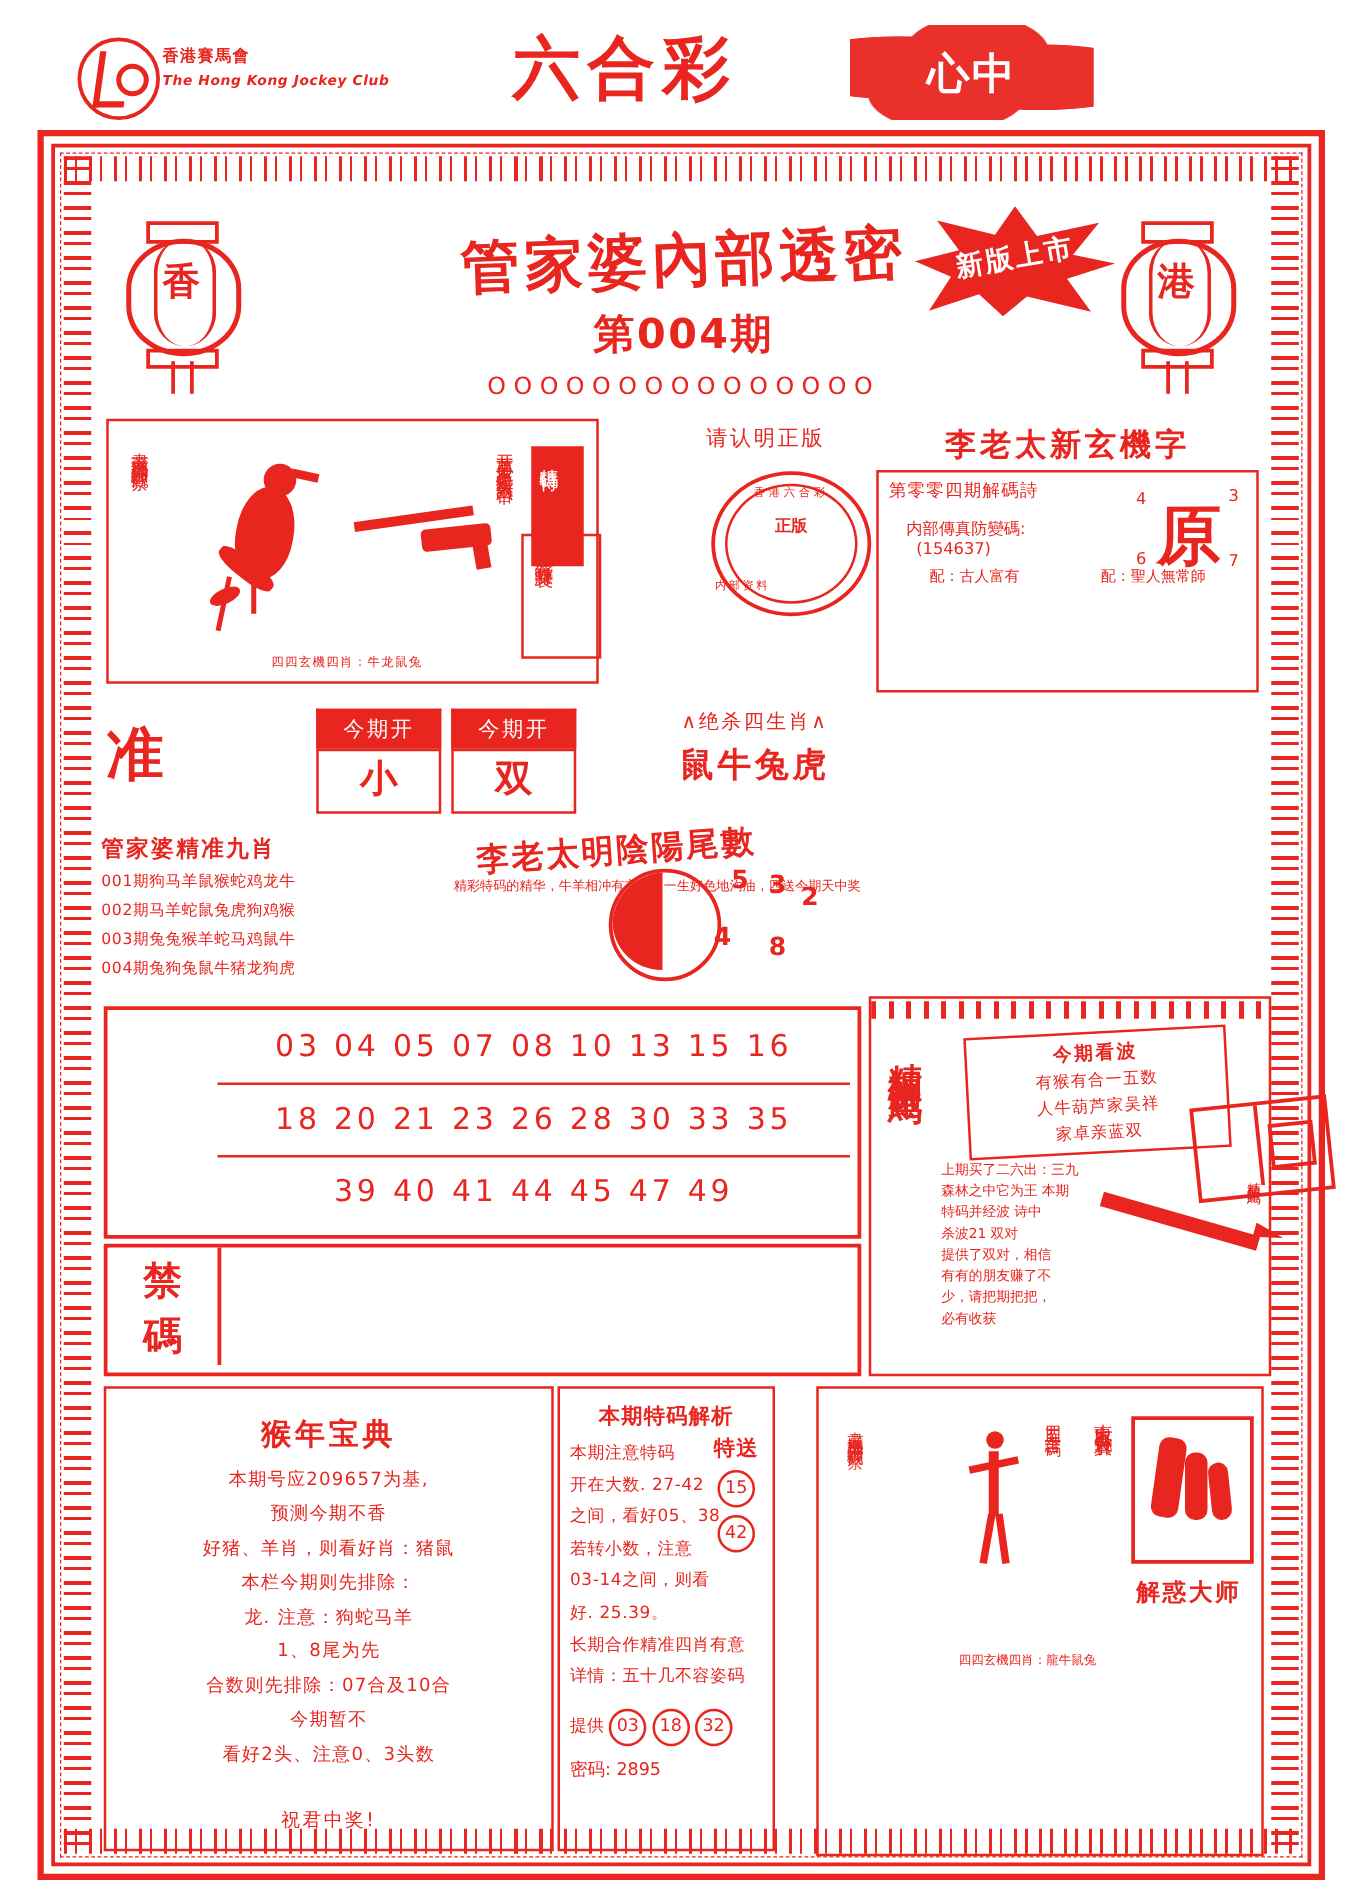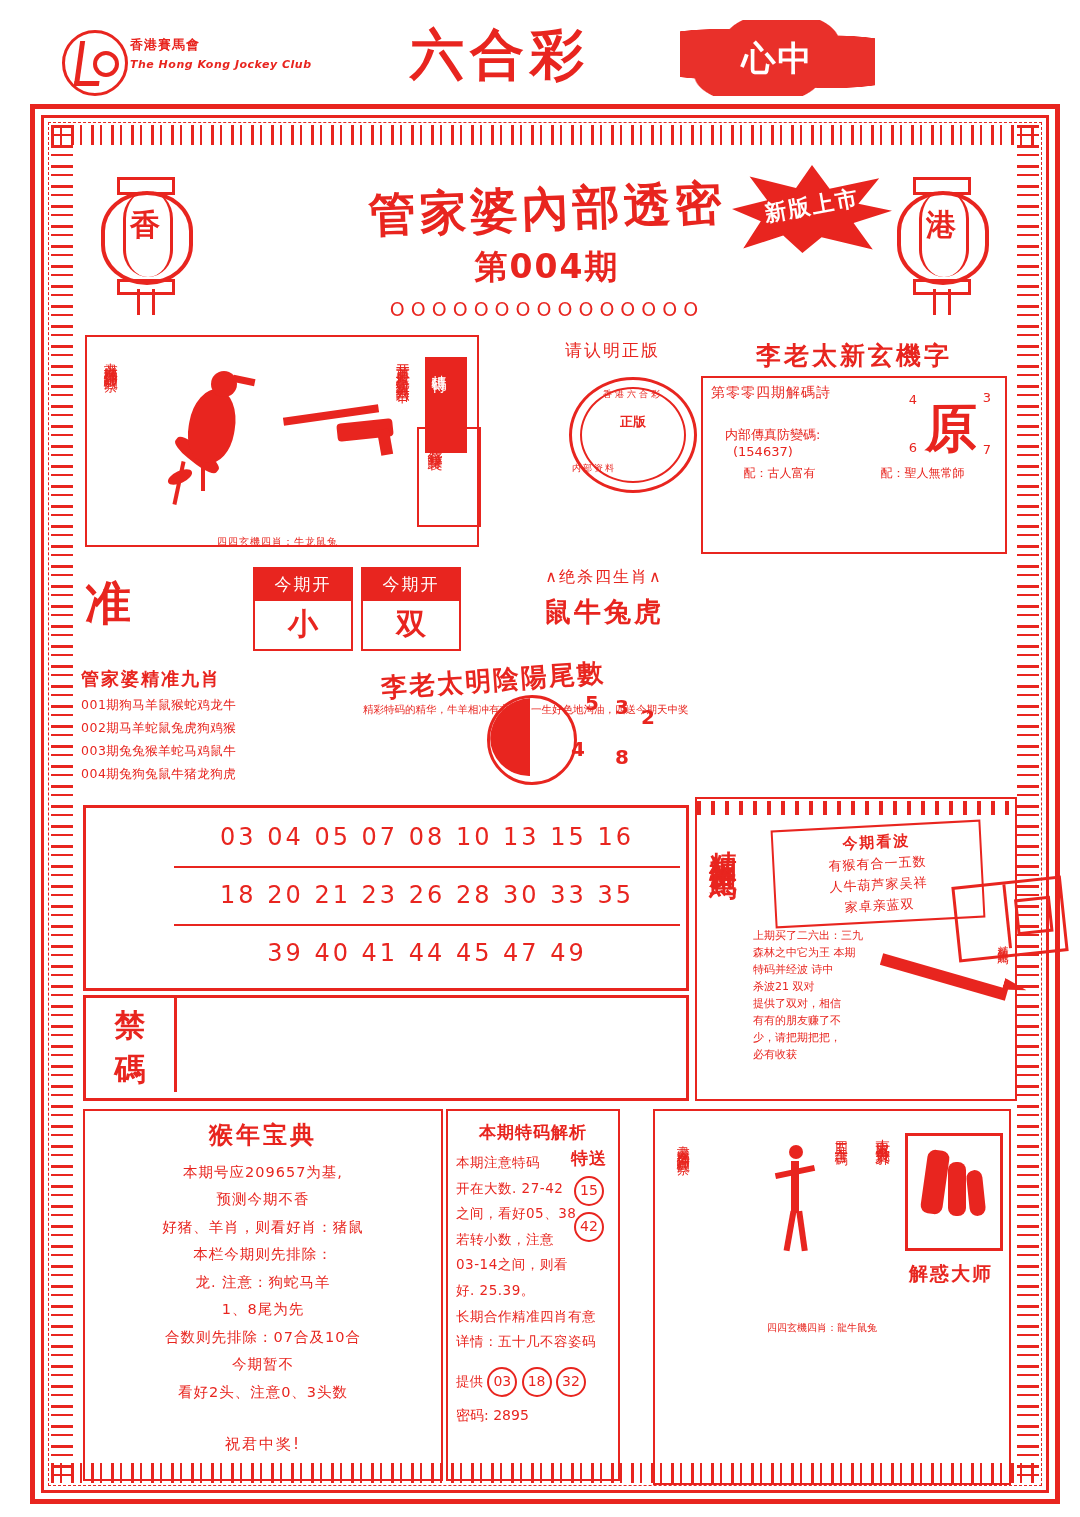--- a/index.html
+++ b/index.html
@@ -65,40 +65,40 @@
   .bird .head{position:absolute;left:44px;top:10px;width:26px;height:26px;background:#e8251f;border-radius:50%;}
   .bird .beak{position:absolute;left:66px;top:16px;width:22px;height:7px;background:#e8251f;transform:rotate(12deg);}
   .bird .tail{position:absolute;left:4px;top:86px;width:52px;height:16px;background:#e8251f;border-radius:40%;transform:rotate(38deg);}
   .bird .leg{position:absolute;left:34px;top:100px;width:4px;height:30px;background:#e8251f;}
   .bird .stem{position:absolute;left:10px;top:100px;width:4px;height:44px;background:#e8251f;transform:rotate(12deg);}
   .bird .leaf{position:absolute;left:0px;top:110px;width:26px;height:12px;background:#e8251f;border-radius:50%;transform:rotate(-25deg);}
   .gun{position:absolute;left:196px;top:52px;width:130px;height:70px;}
   .gun .b1{position:absolute;left:0;top:22px;width:96px;height:8px;background:#e8251f;transform:rotate(-8deg);}
   .gun .b2{position:absolute;left:54px;top:32px;width:56px;height:18px;background:#e8251f;border-radius:4px;transform:rotate(-6deg);}
   .gun .b3{position:absolute;left:96px;top:40px;width:12px;height:26px;background:#e8251f;transform:rotate(-10deg);}
-  .capt{position:absolute;left:130px;top:186px;font-size:10px;letter-spacing:1px;margin-top:12px;}
+  .capt{position:absolute;left:130px;top:186px;font-size:10px;letter-spacing:1px;}
   .odd{position:absolute;left:300px;top:14px;width:96px;height:190px;}
   .oddv{position:absolute;left:6px;top:2px;height:150px;}
   .oddbadge{position:absolute;left:38px;top:6px;width:42px;height:96px;background:#e8251f;color:#fff;}
   .oddbadge span{writing-mode:vertical-rl;text-orientation:upright;font-size:15px;letter-spacing:2px;display:block;padding:6px 0 0 4px;}
   .oddred{position:absolute;left:30px;top:76px;width:60px;height:96px;border:2px solid #e8251f;}
   .oddred span{writing-mode:vertical-rl;text-orientation:upright;font-size:15px;letter-spacing:2px;display:block;padding:8px 0 0 6px;}
   .verify{position:absolute;left:488px;top:6px;font-size:17px;letter-spacing:2px;}
   .seal{position:absolute;left:492px;top:44px;width:122px;height:110px;border:3px solid #e8251f;border-radius:50%;}
   .seal:before{content:"";position:absolute;left:8px;top:7px;right:8px;bottom:7px;border:2px solid #e8251f;border-radius:50%;}
   .sealtxt{position:absolute;left:0;top:34px;width:122px;text-align:center;font-size:13px;font-weight:bold;line-height:1.3;}
   .sealtop{position:absolute;left:0;top:8px;width:122px;text-align:center;font-size:9px;letter-spacing:3px;}
   .sealbot{position:absolute;left:0;top:82px;width:122px;font-size:9px;letter-spacing:2px;}
 
   
   .litai{position:absolute;left:624px;top:6px;width:306px;height:216px;}
   .litai-title{font-size:25px;font-weight:bold;letter-spacing:3px;text-align:center;}
   .litai-body{border:2px solid #e8251f;height:178px;margin-top:4px;position:relative;padding:6px 8px;box-sizing:border-box;}
   .litai-l1{font-size:14px;letter-spacing:1px;}
-  .litai-l2{font-size:13px;margin-top:24px;margin-left:14px;}
+  .litai-l2{font-size:13px;margin-top:12px;margin-left:14px;}
   .litai-l3{font-size:13px;margin-left:22px;}
   .bigchar{position:absolute;right:28px;top:16px;font-size:52px;font-weight:bold;font-family:"DejaVu Serif",serif;}
   .cn{position:absolute;font-size:13px;}
   .poem{margin-top:10px;font-size:12.5px;line-height:1.75;letter-spacing:1px;}
   .pair{display:flex;justify-content:space-around;font-size:12px;margin-top:6px;}
 
   
   .row2{position:relative;height:104px;}
   .zhun{position:absolute;left:8px;top:10px;font-size:46px;font-weight:bold;}
   .cellpair{position:absolute;top:4px;width:100px;height:80px;}
@@ -149,21 +149,21 @@
   .note-right{position:absolute;left:206px;top:122px;width:100px;font-size:11px;line-height:1.55;}
   .book{position:absolute;left:196px;top:56px;width:104px;height:70px;border:3px solid #e8251f;transform:rotate(-6deg);}
   .book:before{content:"";position:absolute;left:48px;top:0;width:3px;height:64px;background:#e8251f;}
   .book:after{content:"";position:absolute;left:58px;top:16px;width:30px;height:30px;border:3px solid #e8251f;}
   .pen{position:absolute;left:120px;top:130px;width:150px;height:40px;}
   .pen i{position:absolute;left:0;top:16px;width:130px;height:12px;background:#e8251f;transform:rotate(16deg);}
   .pen b{position:absolute;left:124px;top:26px;width:24px;height:12px;background:#e8251f;transform:rotate(16deg);clip-path:polygon(0 0,100% 50%,0 100%);}
 
   
   .bottom{position:relative;height:380px;margin-top:4px;}
-  .bl{position:absolute;left:6px;top:0;width:360px;height:372px;border:2px solid #e8251f;padding:4px 10px;box-sizing:border-box;text-align:center;}
+  .bl{position:absolute;left:6px;top:0;width:360px;height:372px;border:2px solid #e8251f;padding:16px 10px;box-sizing:border-box;text-align:center;}
   .bl h3{margin:4px 0 10px 0;font-size:24px;font-weight:bold;letter-spacing:3px;}
   .bl p{margin:5px 0;font-size:14.5px;line-height:1.55;letter-spacing:1px;}
   .bl .wish{margin-top:32px;font-size:15px;letter-spacing:2px;}
   .bm{position:absolute;left:369px;top:0;width:174px;height:372px;border:2px solid #e8251f;padding:6px 8px;box-sizing:border-box;}
   .bm h3{margin:4px 0 8px 0;font-size:17px;font-weight:bold;text-align:center;letter-spacing:1px;}
   .bm p{margin:4px 0;font-size:13.5px;line-height:1.6;letter-spacing:0.5px;}
   .tesong{position:absolute;right:6px;top:36px;width:46px;text-align:center;}
   .tesong b{display:block;font-size:17px;letter-spacing:1px;}
   .circ{display:inline-block;width:26px;height:26px;border:2px solid #e8251f;border-radius:50%;font-size:14px;line-height:24px;text-align:center;margin-top:6px;}
   .prov{margin-top:8px;font-size:13.5px;}

